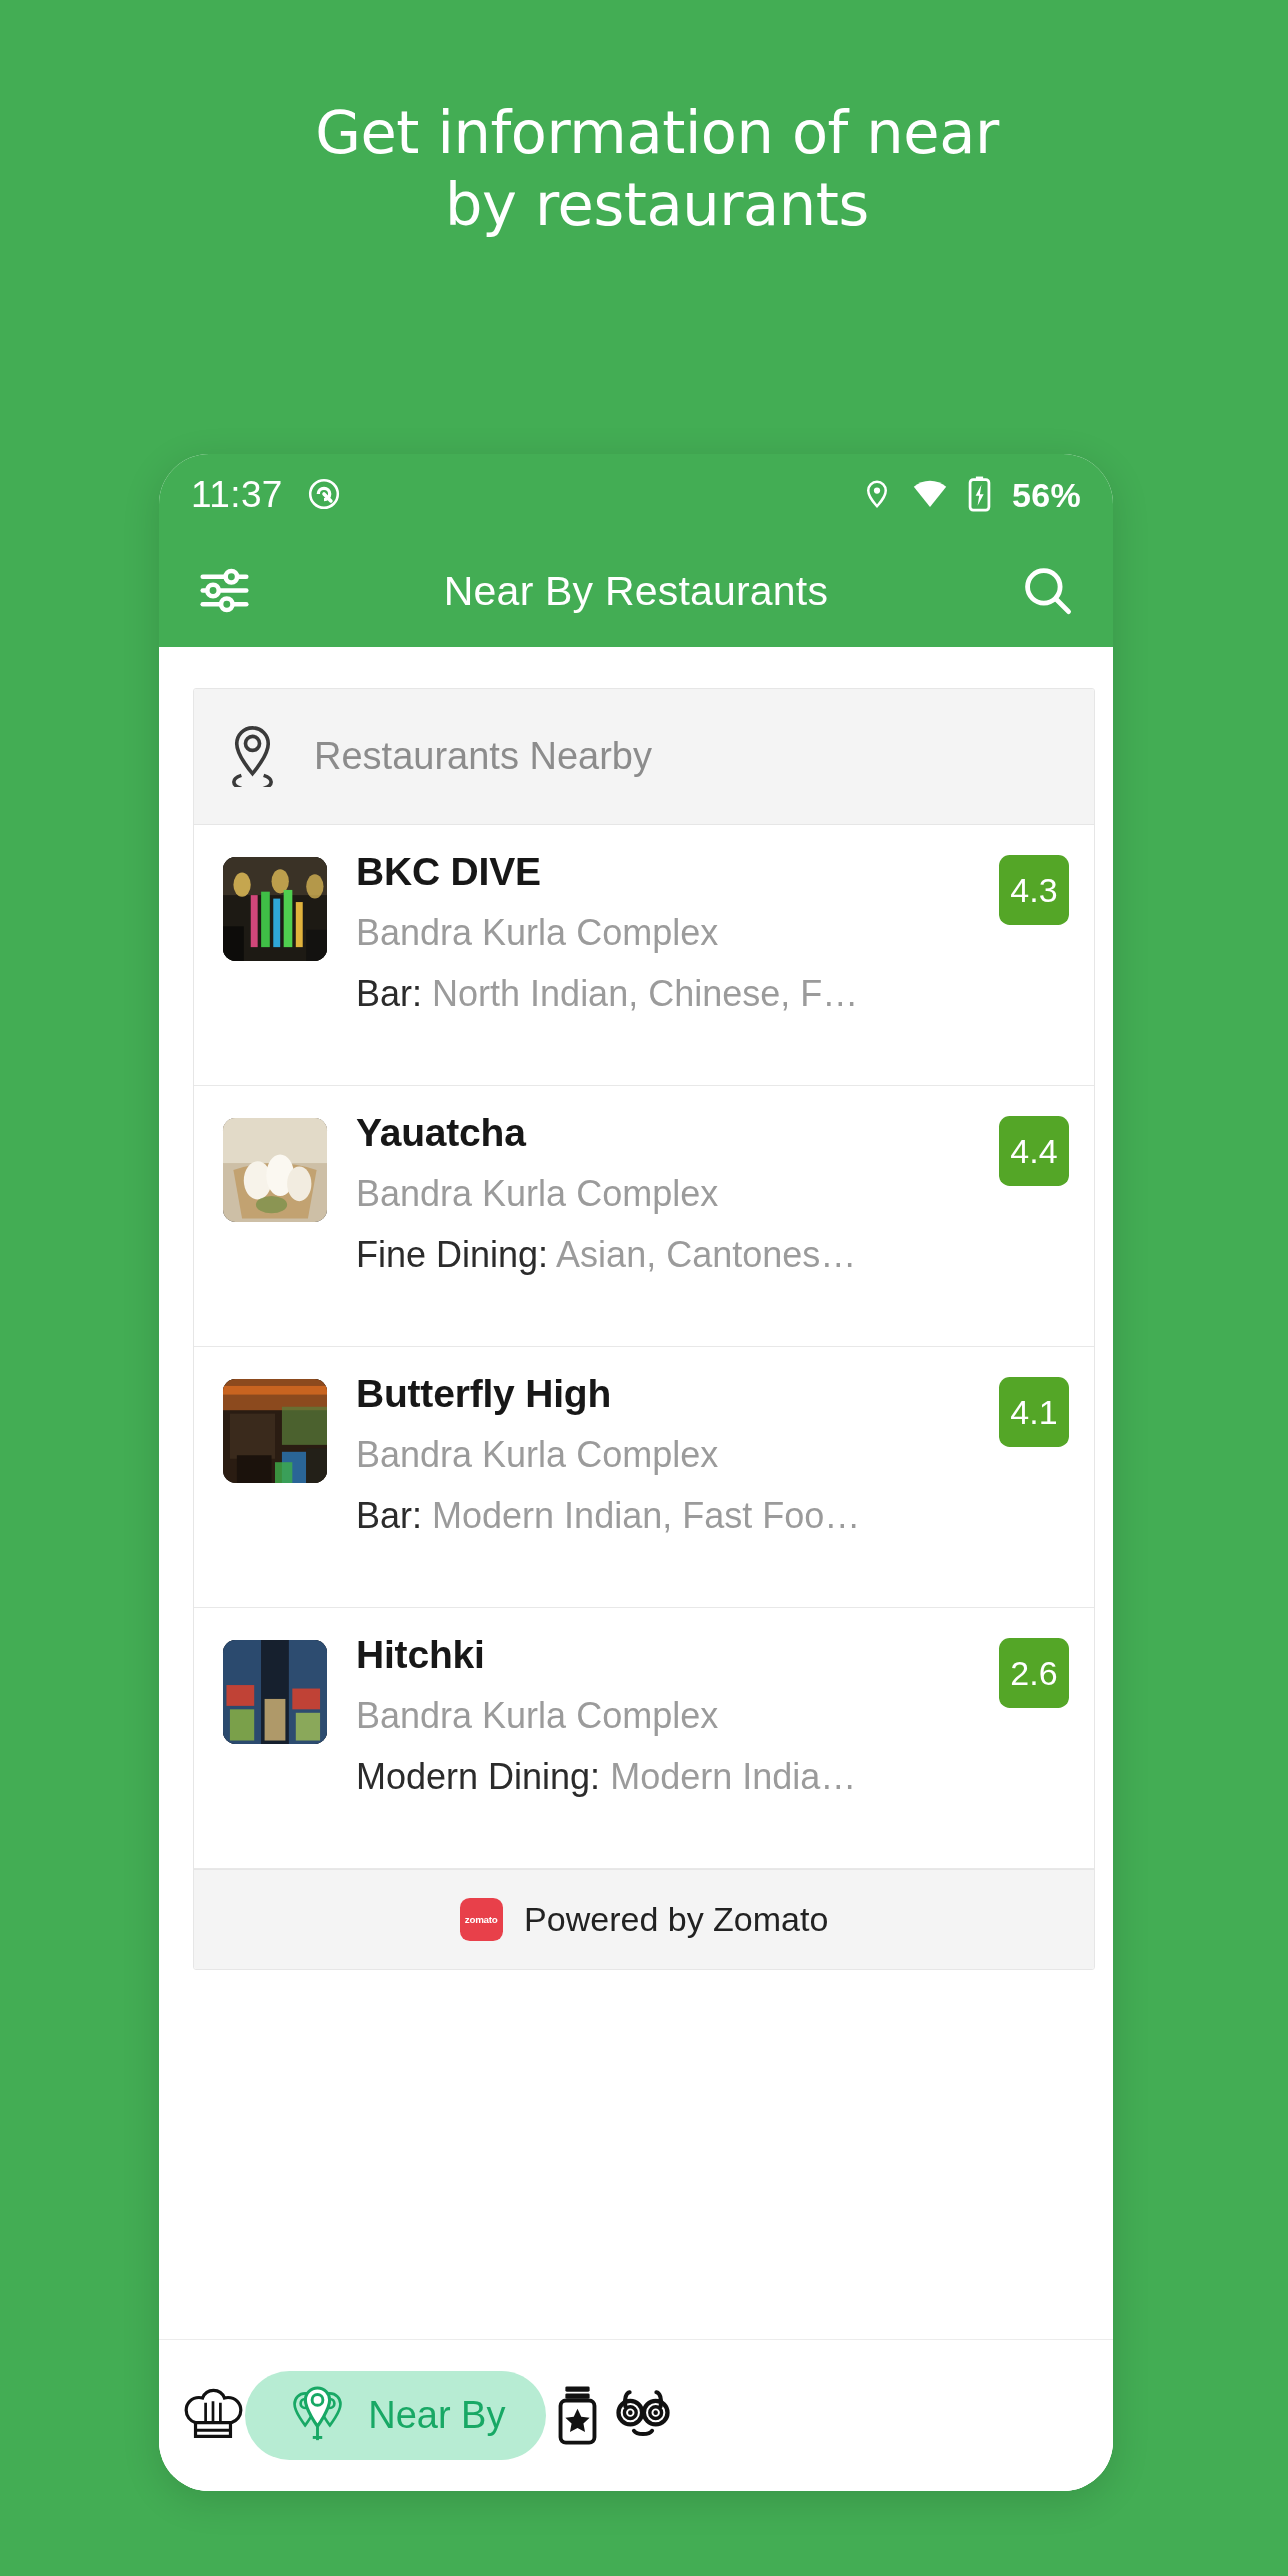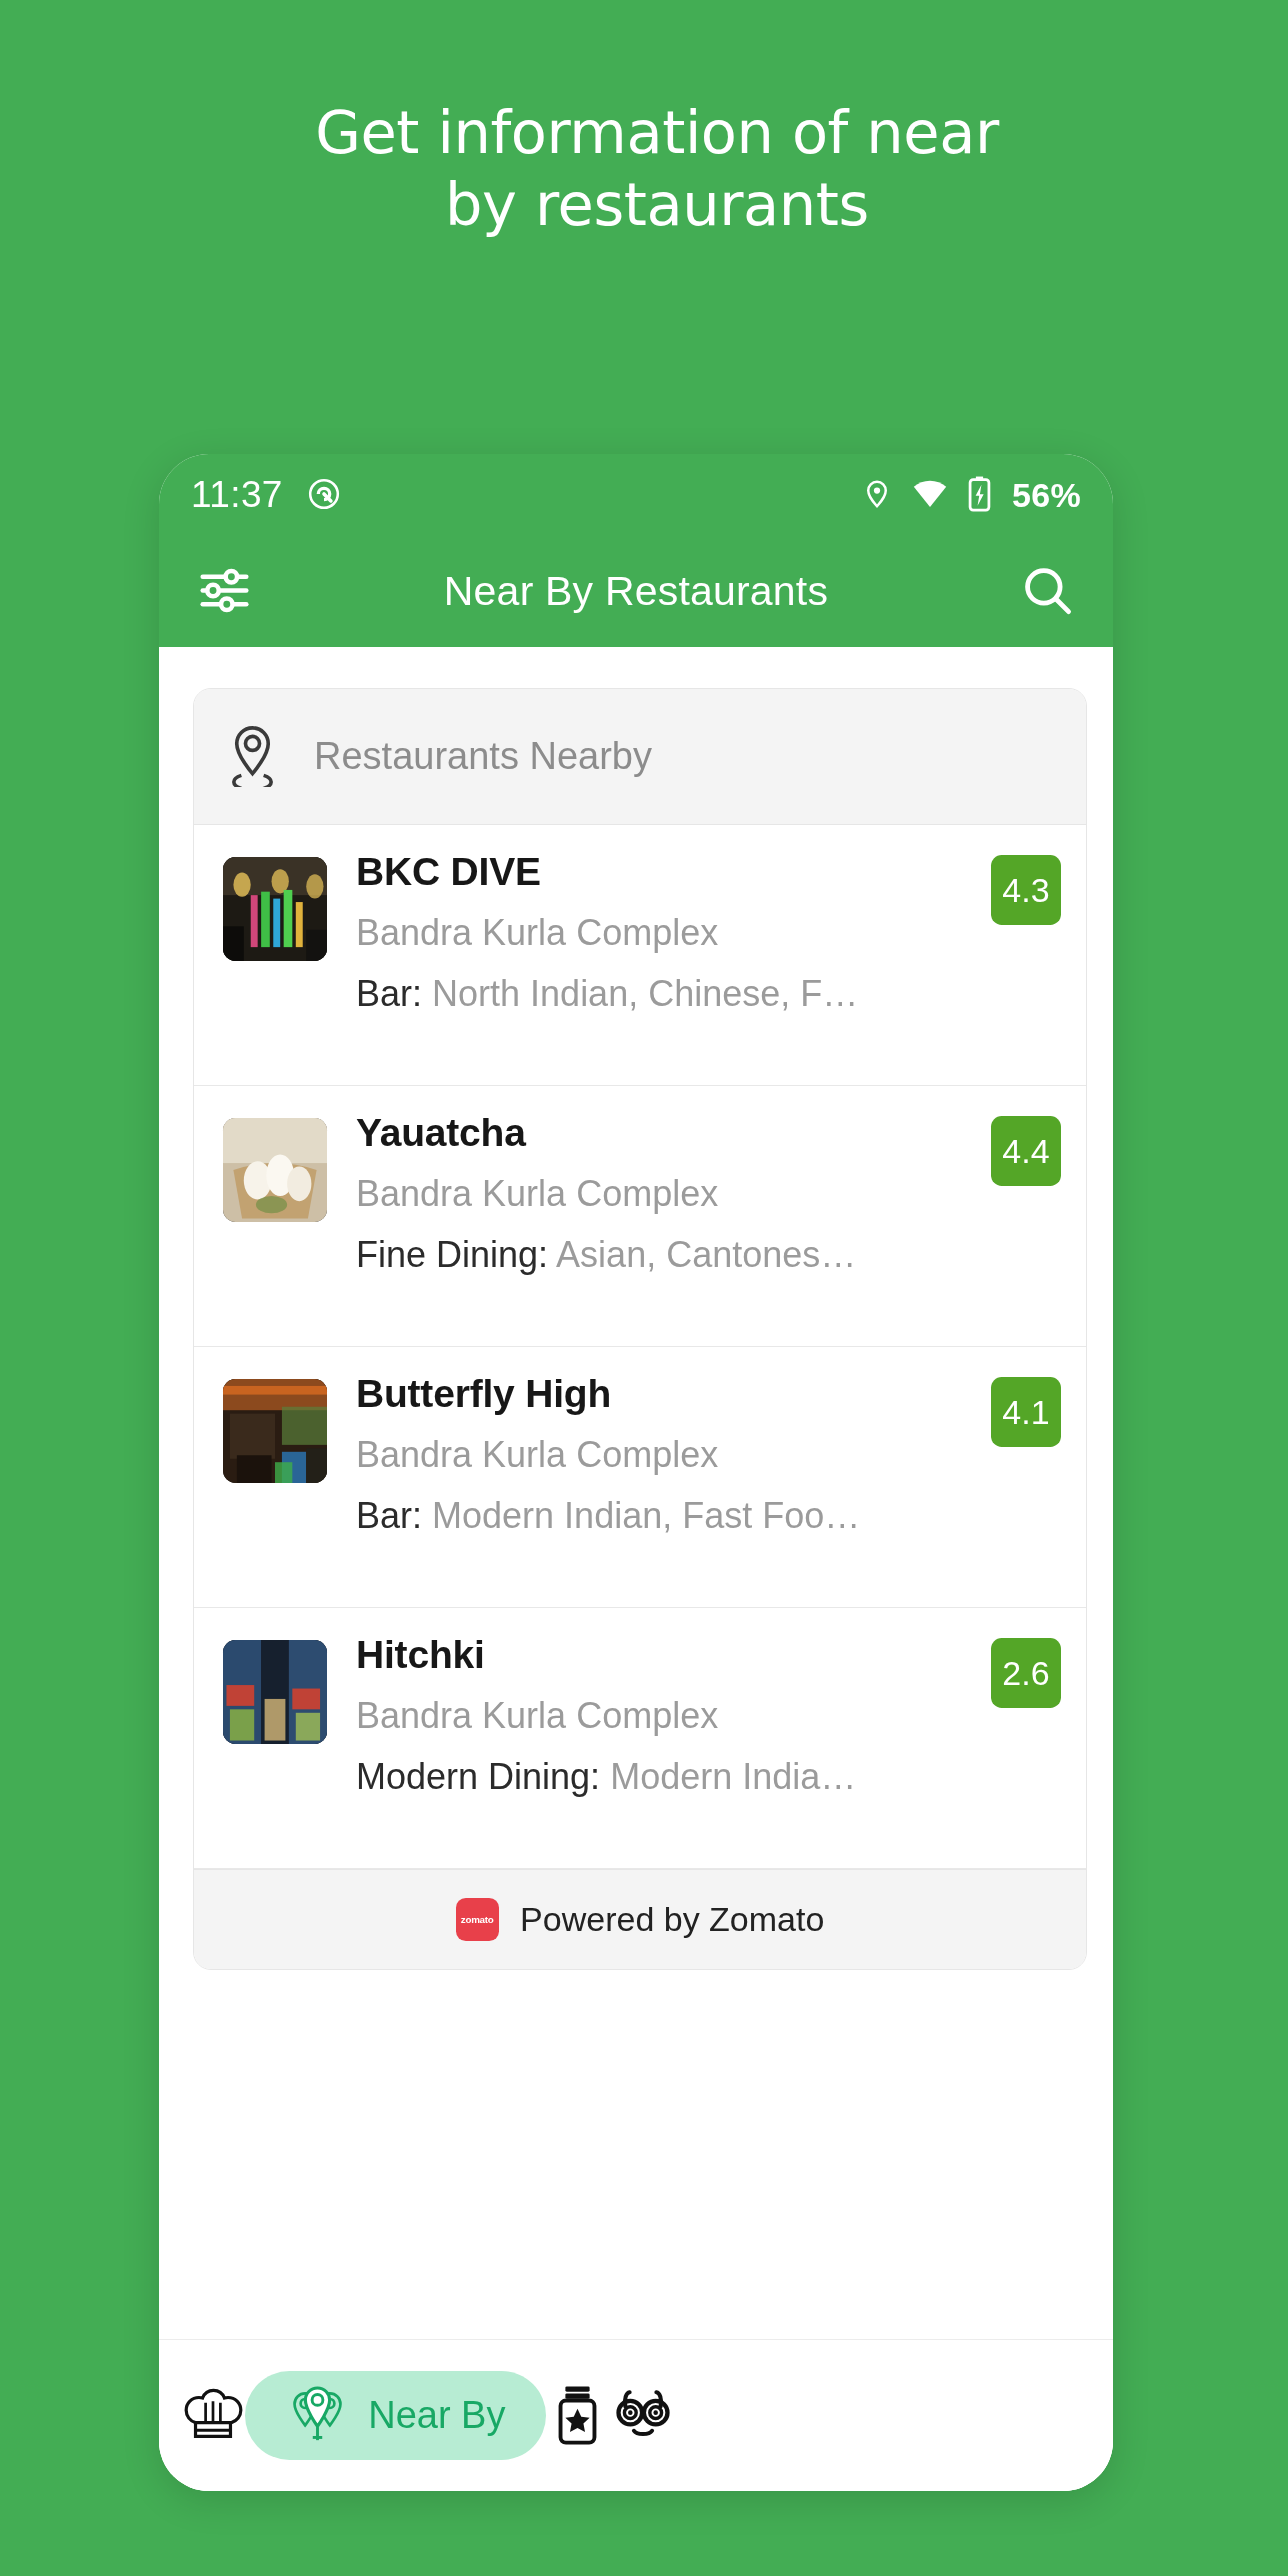--- a/index.html
+++ b/index.html
@@ -53,22 +53,22 @@
     color:#ffffff; font-size:41px; font-weight:400; letter-spacing:0.2px;
     pointer-events:none;
   }
   .appbar .tune { cursor:pointer; z-index:2; }
   .appbar .searchbtn { margin-left:auto; cursor:pointer; z-index:2; }
 
   
   .body { background:#ffffff; height:1843px; position:relative; }
 
   .card {
-    margin:41px 26px 0 34px;
-    border:0.9px solid #e6e6e6; border-radius:18px;
+    margin:41px 18px 0 34px;
+    border:0.9px solid #e6e6e6; border-radius:3px;
     background:#ffffff; overflow:hidden;
   }
   .card-head {
     background:#f4f4f4; height:136px;
     display:flex; align-items:center; padding:0 29px;
     border-bottom:0.9px solid #e6e6e6;
   }
   .card-head .ct {
     margin-left:32px; color:#8c8c8c; font-size:38px; font-weight:400;
   }

